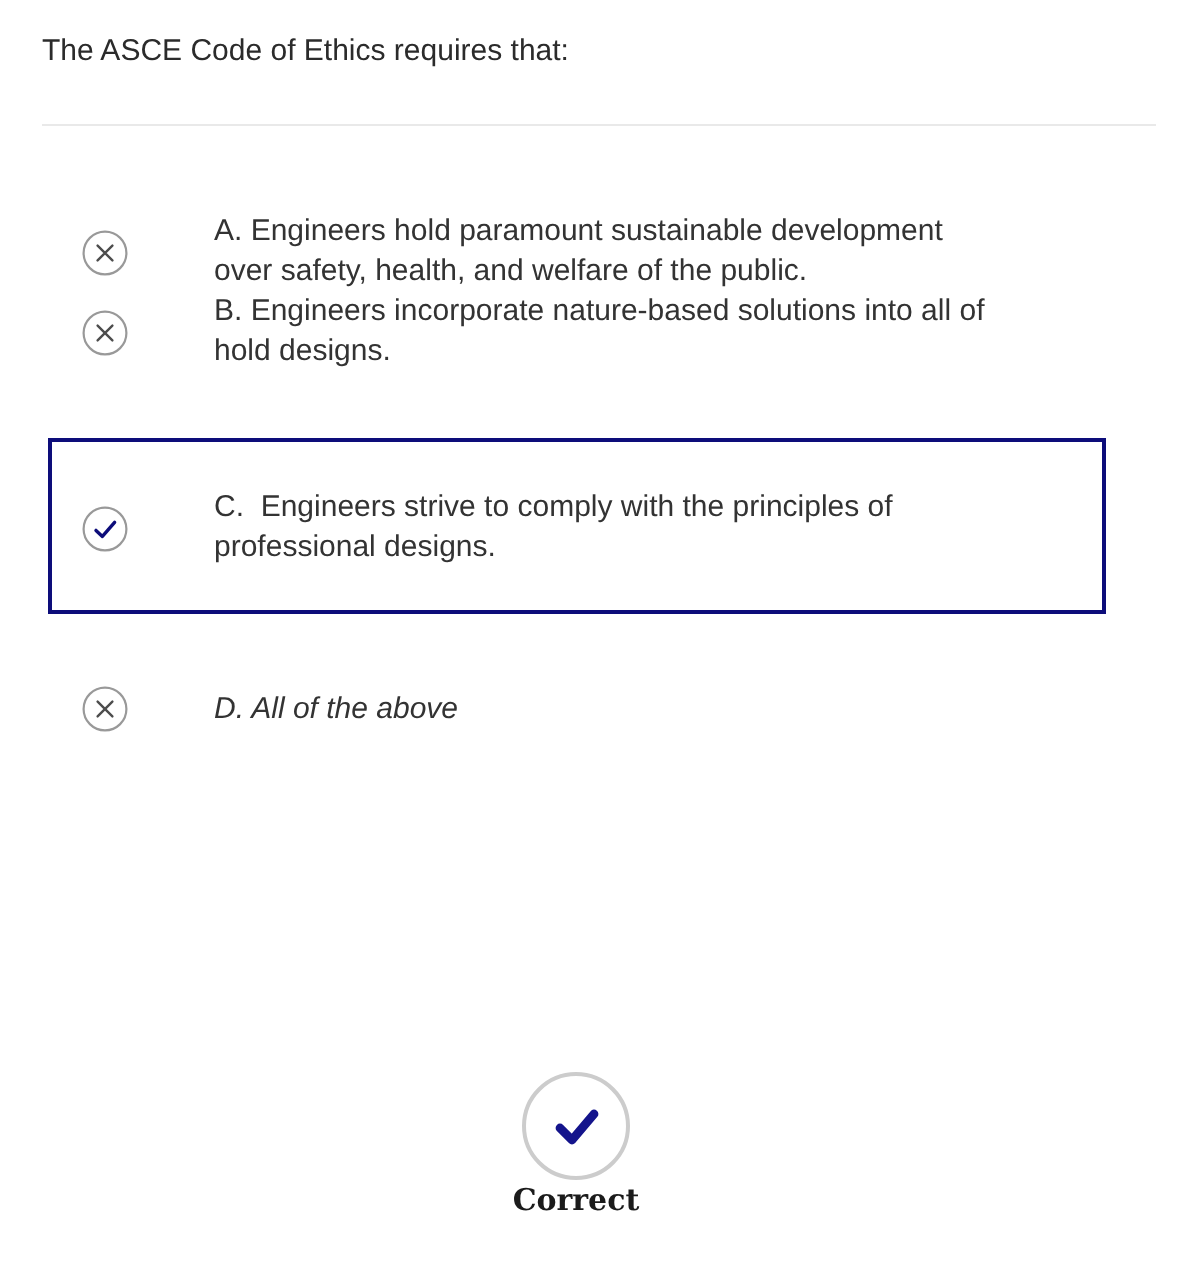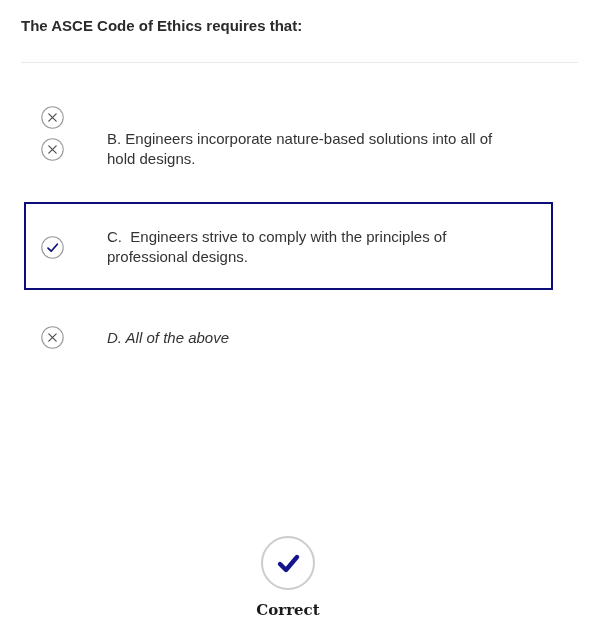--- a/index.html
+++ b/index.html
@@ -12,21 +12,20 @@
     overflow: hidden;
     position: relative;
     font-family: "Liberation Sans", "DejaVu Sans", sans-serif;
     color: #333333;
   }
   .question {
     margin: 16px 21px 0 21px;
     font-size: 15px;
     line-height: 20px;
     color: #2b2b2b;
-    font-weight: bold;
   }
   .divider {
     height: 1px;
     background: #e9e9e9;
     margin: 26px 23px 0 21px;
   }
   .option-row {
     display: flex;
     align-items: center;
     padding-left: 41px;
@@ -67,41 +66,45 @@
   .result-circle {
     width: 54px; height: 54px;
     border: 2px solid #cccccc;
     border-radius: 50%;
     background: #ffffff;
     display: flex;
     align-items: center;
     justify-content: center;
   }
   .result-label {
-    margin-top: 11px;
+    margin-top: 1px;
     font-family: "DejaVu Serif", "Liberation Serif", serif;
     font-weight: bold;
     font-size: 15px;
     color: #1b1b1b;
   }
 </style>
 </head>
 <body>
 
 <div class="question">The ASCE Code of Ethics requires that:</div>
 
 <div class="divider"></div>
 
 <div class="option-row row-a">
   <span class="opt-icon">
     <svg width="23" height="23" viewBox="0 0 23 23">
       <circle cx="11.5" cy="11.5" r="10.7" fill="#ffffff" stroke="#999999" stroke-width="1.1"></circle>
       <path d="M7.8 7.8 L15.2 15.2 M15.2 7.8 L7.8 15.2" stroke="#4d4d4d" stroke-width="1.2" stroke-linecap="round" fill="none"></path>
     </svg>
   </span>
+  <div class="opt-text">
+    <div class="opt-line">A. Engineers hold paramount sustainable development</div>
+    <div class="opt-line">over safety, health, and welfare of the public.</div>
+  </div>
 </div>
 
 <div class="option-row row-b">
   <span class="opt-icon">
     <svg width="23" height="23" viewBox="0 0 23 23">
       <circle cx="11.5" cy="11.5" r="10.7" fill="#ffffff" stroke="#999999" stroke-width="1.1"></circle>
       <path d="M7.8 7.8 L15.2 15.2 M15.2 7.8 L7.8 15.2" stroke="#4d4d4d" stroke-width="1.2" stroke-linecap="round" fill="none"></path>
     </svg>
   </span>
   <div class="opt-text">

